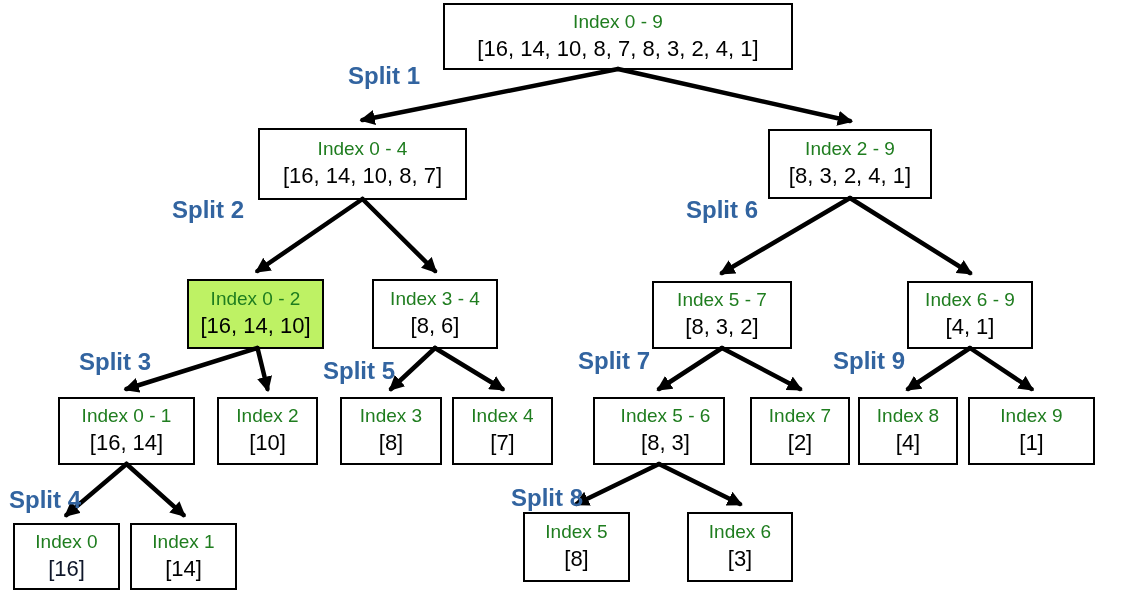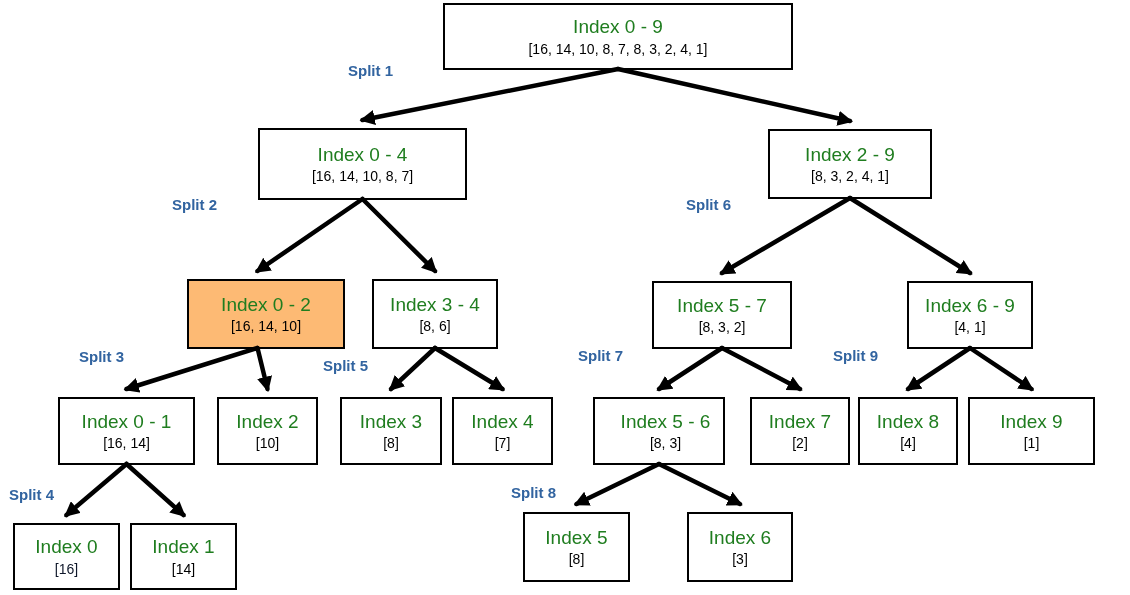--- a/index.html
+++ b/index.html
@@ -6,22 +6,22 @@
   body { width:1130px; height:595px; font-family:"Liberation Sans", sans-serif; }
   .canvas { position:relative; width:1130px; height:595px; background:#fff; overflow:hidden; }
   .arrows { position:absolute; left:0; top:0; z-index:2; pointer-events:none; }
   .node {
     position:absolute; z-index:1; box-sizing:border-box;
     border:2px solid #000; background:#fff;
     display:flex; flex-direction:column; align-items:center; justify-content:center;
     line-height:1.3; text-align:center; white-space:nowrap;
   }
   .node-range  { font-size:19px; }
-  .node-values { font-size:14px; color:#000; }
-  .split { position:absolute; z-index:3; font-weight:bold; font-size:15px; white-space:nowrap; }
+  .node-values { font-size:22px; color:#000; }
+  .split { position:absolute; z-index:3; font-weight:bold; font-size:24px; white-space:nowrap; }
 </style>
 </head>
 <body>
 
 <div class="canvas" id="canvas">
   <svg id="arrows" class="arrows" width="1130" height="595">
     <defs>
       <marker id="ah" viewBox="0 0 10 10" refX="8" refY="5" markerWidth="3.4" markerHeight="3.4" orient="auto-start-reverse">
         <path id="ah-path" d="M0,0 L10,5 L0,10 z" fill="#000000"></path>
       </marker>
@@ -50,21 +50,21 @@
       <div class="node-values" style="color: rgb(0, 0, 0);">[16, 14, 10, 8, 7, 8, 3, 2, 4, 1]</div>
     </div>
     <div class="node" style="left: 258px; top: 128px; width: 209px; height: 72px; border-color: rgb(0, 0, 0); background: rgb(255, 255, 255);">
       <div class="node-range" style="color: rgb(31, 125, 31);">Index 0 - 4</div>
       <div class="node-values" style="color: rgb(0, 0, 0);">[16, 14, 10, 8, 7]</div>
     </div>
     <div class="node" style="left: 768px; top: 129px; width: 164px; height: 70px; border-color: rgb(0, 0, 0); background: rgb(255, 255, 255);">
       <div class="node-range" style="color: rgb(31, 125, 31);">Index 2 - 9</div>
       <div class="node-values" style="color: rgb(0, 0, 0);">[8, 3, 2, 4, 1]</div>
     </div>
-    <div class="node" style="left: 187px; top: 279px; width: 158px; height: 70px; border-color: rgb(0, 0, 0); background: #fdba74;">
+    <div class="node" style="left: 187px; top: 279px; width: 137px; height: 70px; border-color: rgb(0, 0, 0); background: #bef264;">
       <div class="node-range" style="color: rgb(31, 125, 31);">Index 0 - 2</div>
       <div class="node-values" style="color: rgb(0, 0, 0);">[16, 14, 10]</div>
     </div>
     <div class="node" style="left: 372px; top: 279px; width: 126px; height: 70px; border-color: rgb(0, 0, 0); background: rgb(255, 255, 255);">
       <div class="node-range" style="color: rgb(31, 125, 31);">Index 3 - 4</div>
       <div class="node-values" style="color: rgb(0, 0, 0);">[8, 6]</div>
     </div>
     <div class="node" style="left: 652px; top: 281px; width: 140px; height: 68px; border-color: rgb(0, 0, 0); background: rgb(255, 255, 255);">
       <div class="node-range" style="color: rgb(31, 125, 31);">Index 5 - 7</div>
       <div class="node-values" style="color: rgb(0, 0, 0);">[8, 3, 2]</div>

